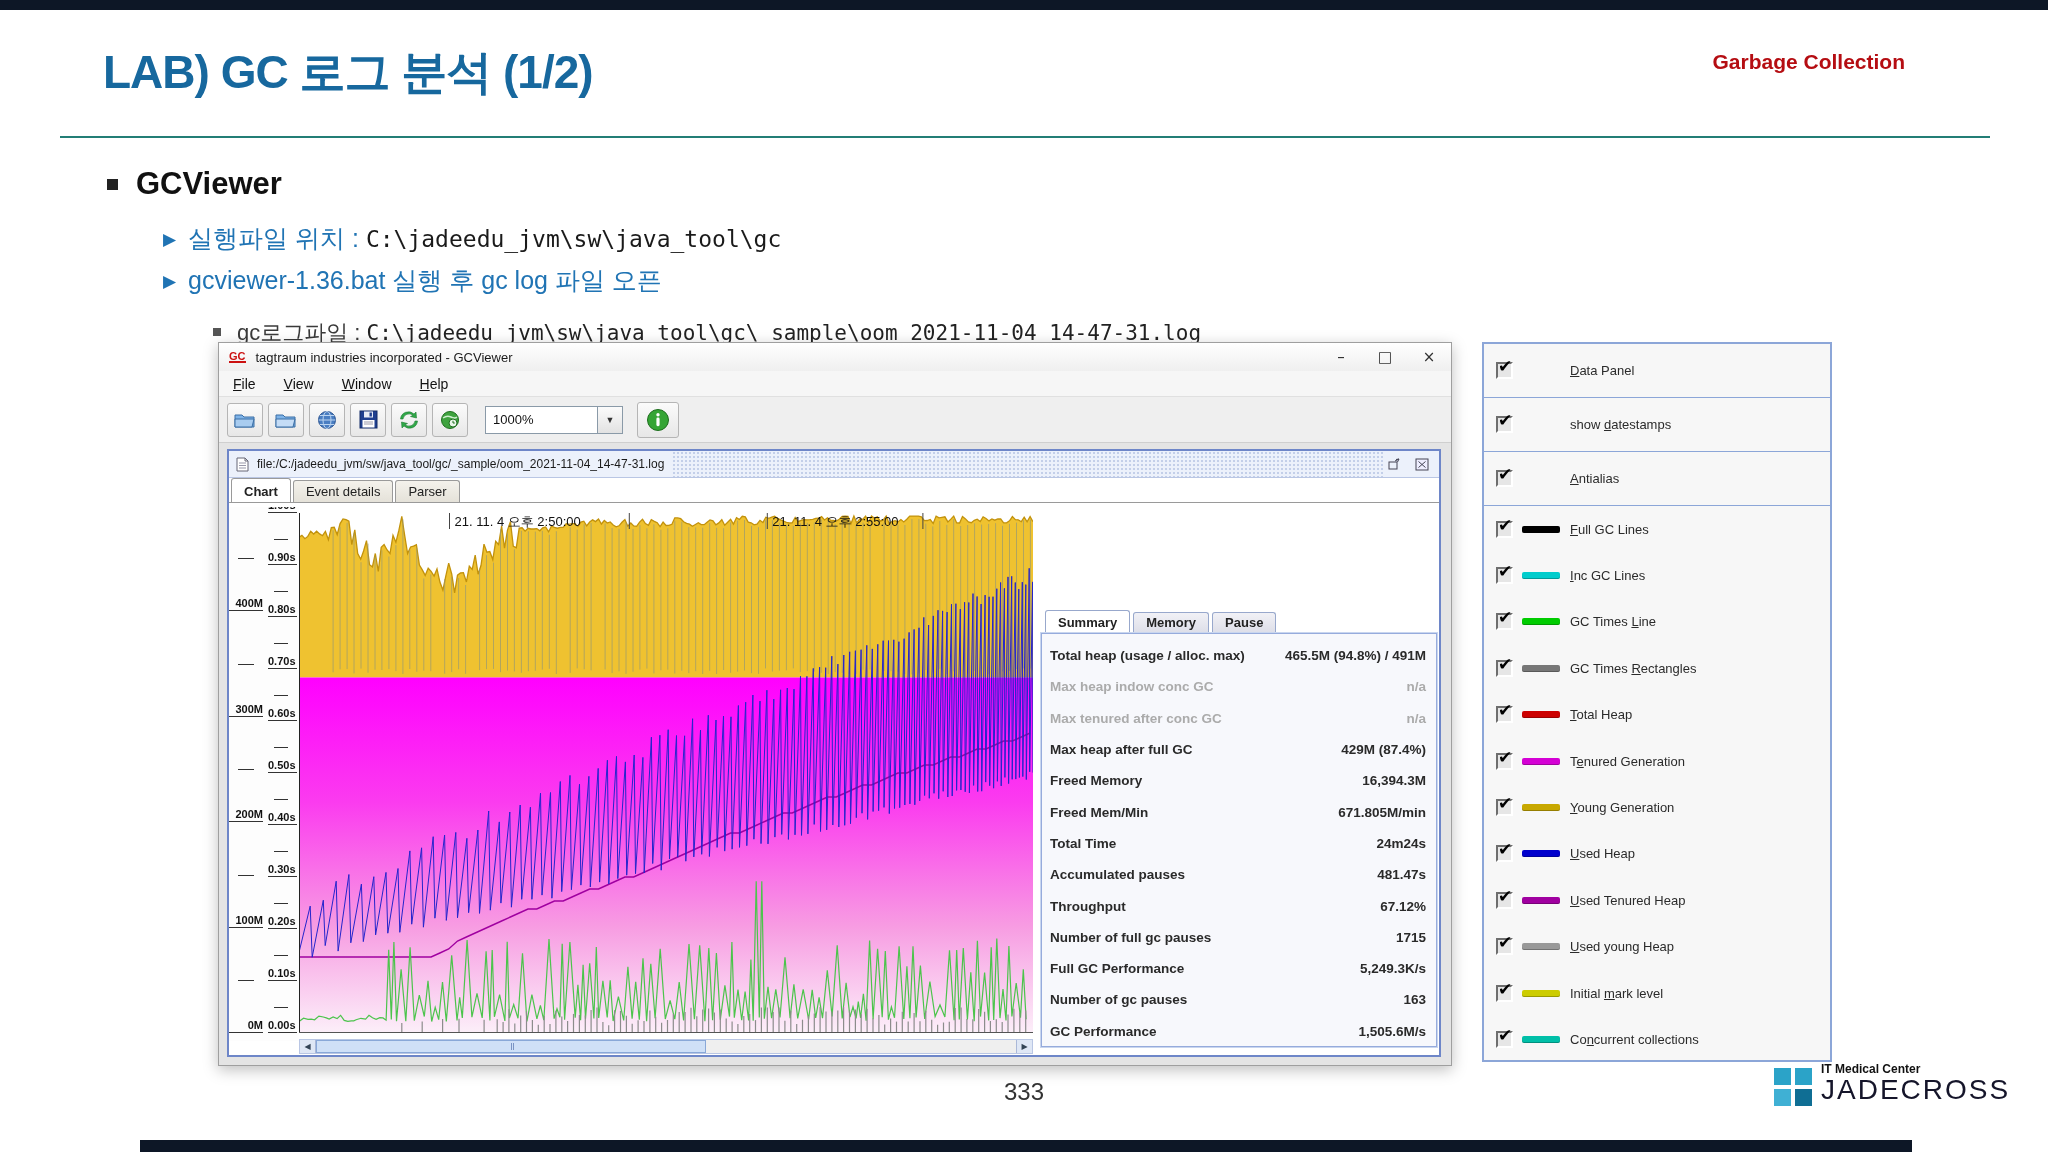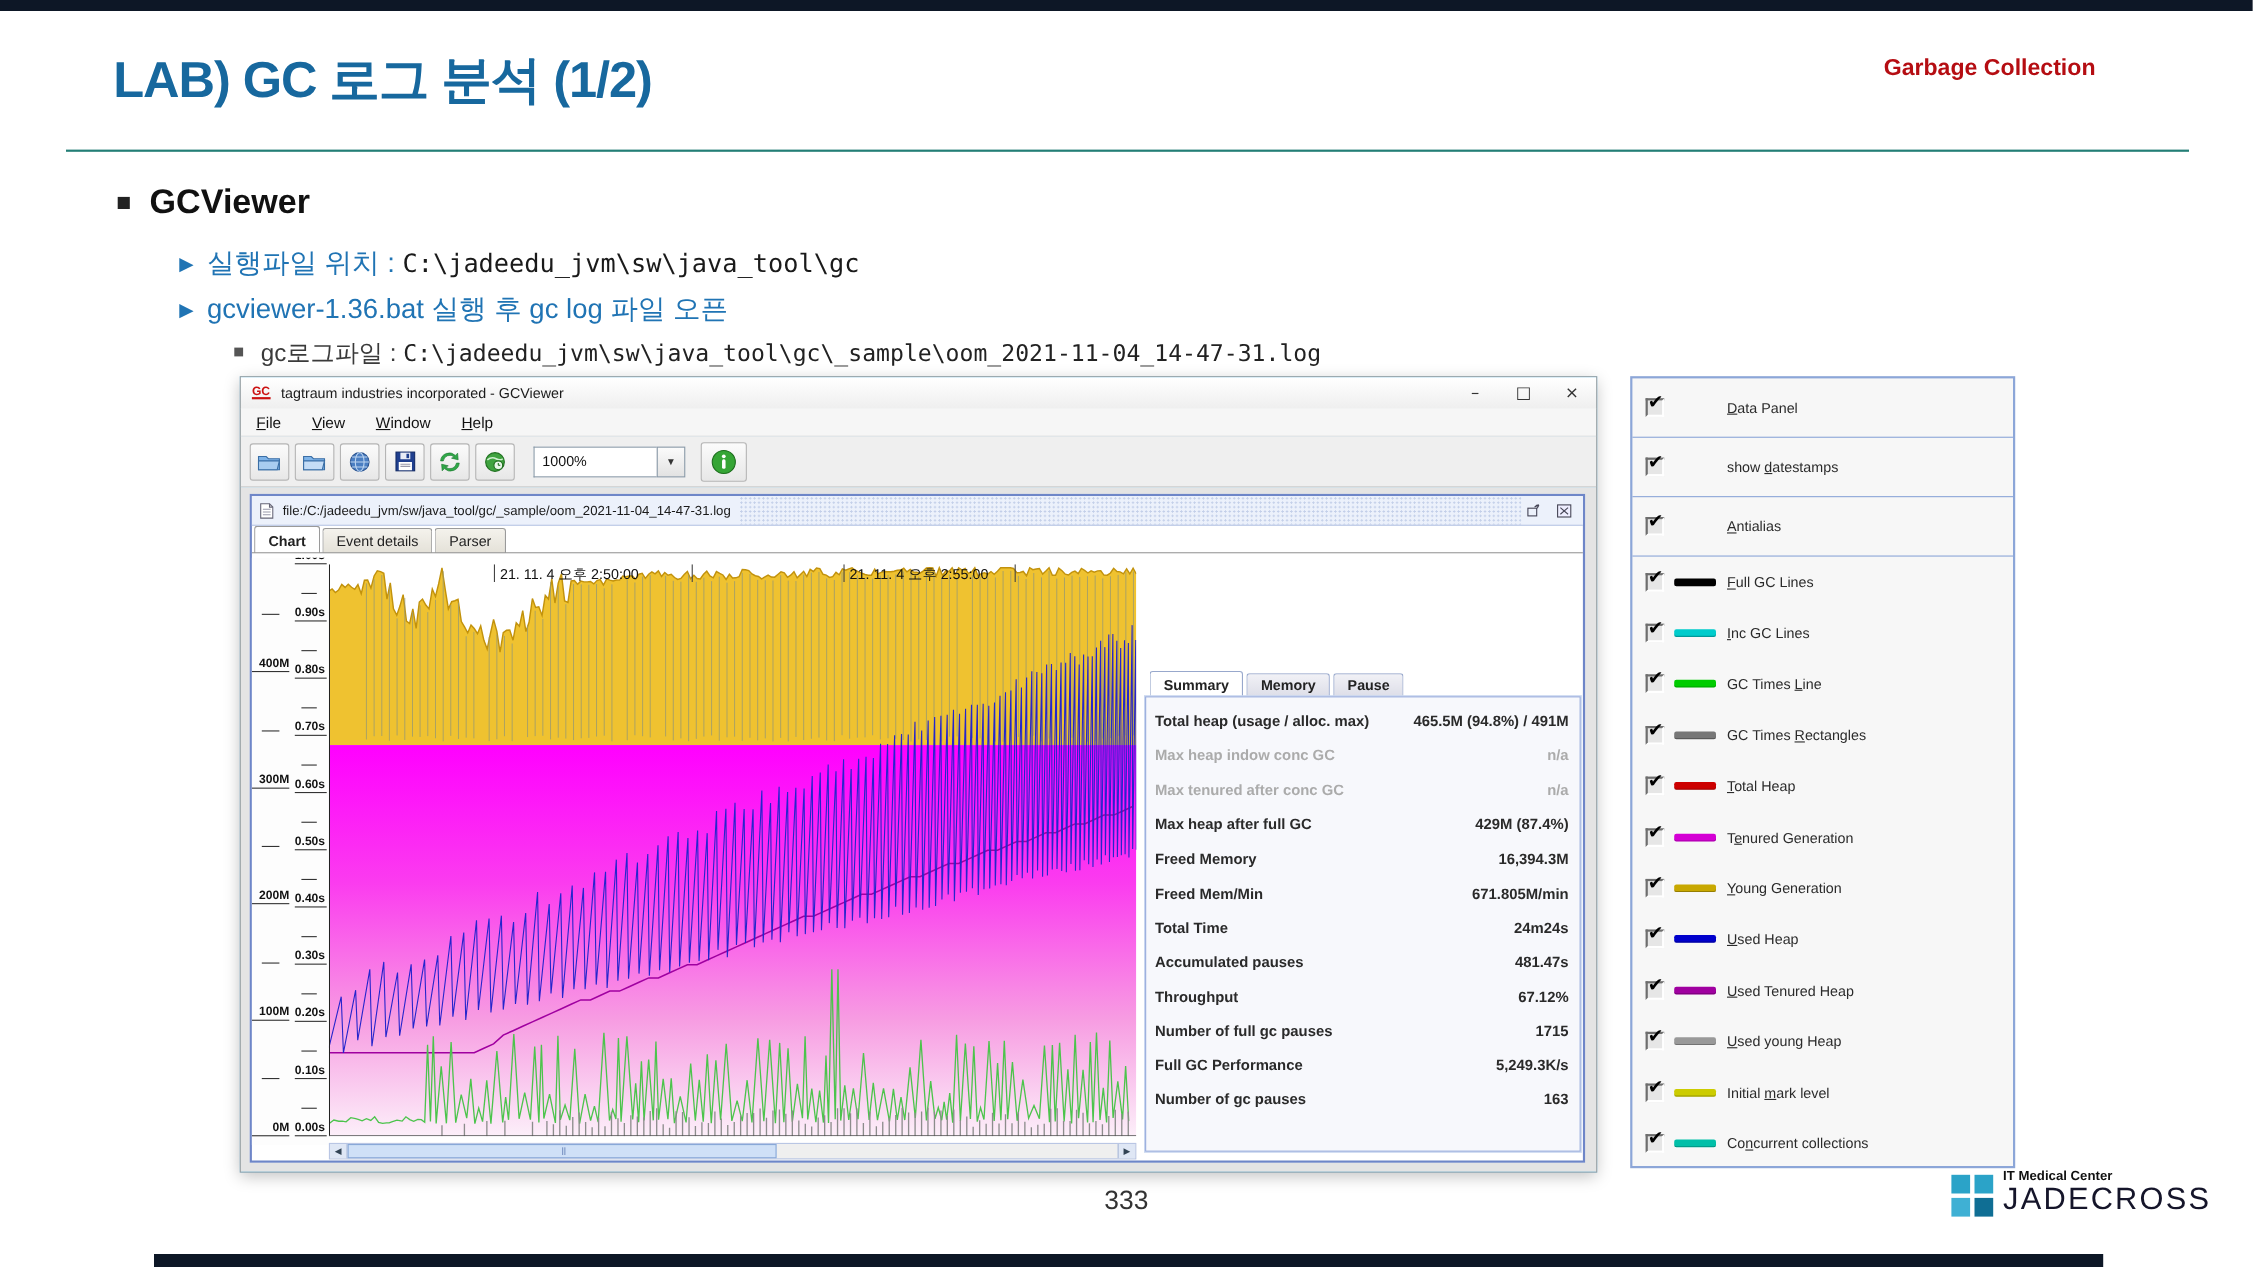--- a/index.html
+++ b/index.html
@@ -11,21 +11,21 @@
   .bottombar{left:140px;top:1140px;width:1772px;height:12px;background:#0d1726;}
   .page-title{left:103px;top:42px;font-size:46px;font-weight:bold;color:#17689E;letter-spacing:-1px;}
   .corner-label{right:143px;top:50px;font-size:21px;font-weight:bold;color:#B50D12;}
   .divider{left:60px;top:136px;width:1930px;height:0;border-top:2px solid #237E76;}
   .b1{left:107px;top:166px;font-size:31px;font-weight:bold;color:#111;display:flex;align-items:center;}
   .sqb{display:inline-block;width:11px;height:11px;background:#222;margin-right:18px;}
   .line2,.line3{left:163px;font-size:25px;color:#2074B4;display:flex;align-items:baseline;white-space:pre;}
   .line2{top:222px;} .line3{top:264px;}
   .tri{color:#2074B4;font-size:17px;margin-right:12px;position:relative;top:-2px;font-family:"DejaVu Sans",sans-serif;}
   .mono{font-family:"DejaVu Sans Mono","Liberation Mono",monospace;color:#1a1a1a;font-size:23px;}
-  .line4{left:213px;top:306px;font-size:22px;color:#3a3a3a;display:flex;align-items:baseline;white-space:pre;}
+  .line4{left:213px;top:318px;font-size:22px;color:#3a3a3a;display:flex;align-items:baseline;white-space:pre;}
   .sqs{display:inline-block;width:8px;height:8px;background:#555;margin-right:16px;position:relative;top:-4px;}
   .mono2{font-family:"DejaVu Sans Mono","Liberation Mono",monospace;color:#222;font-size:21px;}
   .page-num{left:0;top:1078px;width:2048px;text-align:center;font-size:24px;color:#333;}
   
   .logo{left:1774px;top:1062px;display:flex;}
   .logo-squares{width:38px;height:38px;display:grid;grid-template-columns:17px 17px;grid-template-rows:17px 17px;gap:4px;margin-top:6px;}
   .logo-squares span{display:block;}
   .logo-text{margin-left:9px;}
   .logo-sub{font-size:12px;font-weight:bold;color:#111;}
   .logo-brand{font-size:28px;color:#15152a;letter-spacing:2px;line-height:28px;}
@@ -531,20 +531,24 @@
               <span class="sv">1715</span>
             </div>
             <div class="srow">
               <span class="sl">Full GC Performance</span>
               <span class="sv">5,249.3K/s</span>
             </div>
             <div class="srow">
               <span class="sl">Number of gc pauses</span>
               <span class="sv">163</span>
             </div>
+            <div class="srow">
+              <span class="sl">GC Performance</span>
+              <span class="sv">1,505.6M/s</span>
+            </div>
           </div>
       </div>
     </div>
   </div>
 </div>
 
 <div class="abs opanel">
     <div class="orow boxed">
       <span class="cb">
         <span class="ck">✔</span>

